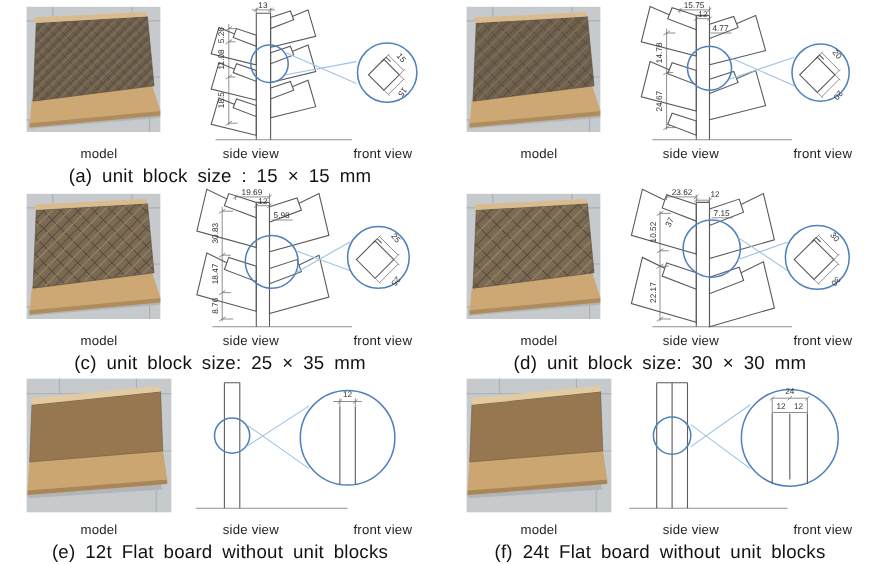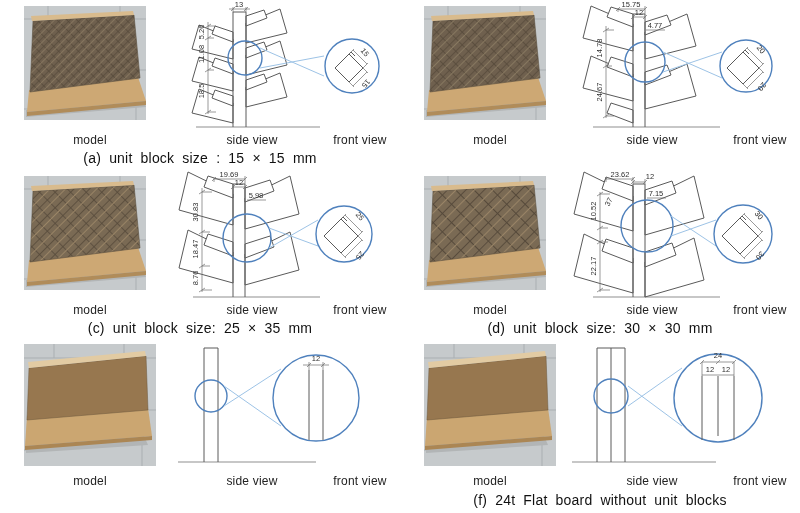--- a/index.html
+++ b/index.html
@@ -6,24 +6,24 @@
   .figure{position:relative;width:800px;height:513px;background:#fff;
           font-family:"Liberation Sans",sans-serif;color:#1c1c1c;
           display:grid;grid-template-columns:400px 400px;grid-template-rows:170px 170px 173px;}
   .panel{position:relative;overflow:hidden;}
   .p-photo{position:absolute;left:24px;top:6px;}
   .row3 .p-photo{top:4px;}
   .p-draw{position:absolute;left:148px;top:0;}
   .vl{position:absolute;top:133px;width:120px;text-align:center;font-size:12px;
       letter-spacing:.2px;color:#222;}
   .vl-model{left:30px;}
-  .vl-side{left:192px;}
-  .vl-front{left:300px;}
+  .vl-side{left:168px;}
+  .vl-front{left:288px;}
   .caption{position:absolute;left:0;top:150px;width:400px;text-align:center;
-           font-size:14px;word-spacing:4px;letter-spacing:.2px;color:#111;}
+           font-size:17px;word-spacing:4px;letter-spacing:.2px;color:#111;}
   .row3 .vl{top:134px;}
   .row3 .caption{top:152px;}
   
   .blk{fill:#ffffff;stroke:#5a5a5a;stroke-width:1;}
   .dl{fill:none;stroke:#5a5a5a;stroke-width:1;}
   .base{fill:none;stroke:#8f8f8f;stroke-width:1;}
   .dim{fill:none;stroke:#6e6e6e;stroke-width:.7;}
   .dt{font-family:"Liberation Sans",sans-serif;font-size:7.5px;fill:#2e2e2e;}
   .co{fill:none;stroke:#4f81bd;stroke-width:1.4;}
   .cl{fill:none;stroke:#9dc3e6;stroke-width:1;}
@@ -300,20 +300,21 @@
       <g>
         <circle class="co" cx="168" cy="58" r="43"></circle>
         <path class="dl" d="M161 30V100 M175 30V100"></path>
         <path class="dim" d="M161 30V22 M175 30V22 M155 25H181 M159 27L163 23 M173 27L177 23"></path>
         <text class="dt" x="168" y="21" text-anchor="middle">12</text>
       </g>
     </svg>
     <span class="vl vl-model">model</span>
     <span class="vl vl-side">side view</span>
     <span class="vl vl-front">front view</span>
+    <div class="caption">(e) 12t Flat board without unit blocks</div>
   </div>
 
   <div class="panel row3">
     <svg class="p-photo" width="132" height="122" viewBox="0 0 132 122">
       <rect width="132" height="122" fill="#c6cacc"></rect>
       <path class="grout" d="M0 14H132 M30 0V14 M100 0V14 M0 106H30 M118 60V122 M118 66H132"></path>
       <polygon points="2,100 120,92 124,101 2,109" fill="#b2b5b6"></polygon>
       <polygon points="3,72 124,64 128,92 1,102" fill="#cba671"></polygon>
       <polygon points="1,102 128,92 128,96 1,106" fill="#ab8654"></polygon>
       <polygon points="5,24 122,12 124,66 3,76" fill="#97774f" stroke="#6b573d" stroke-width="0.5"></polygon>

